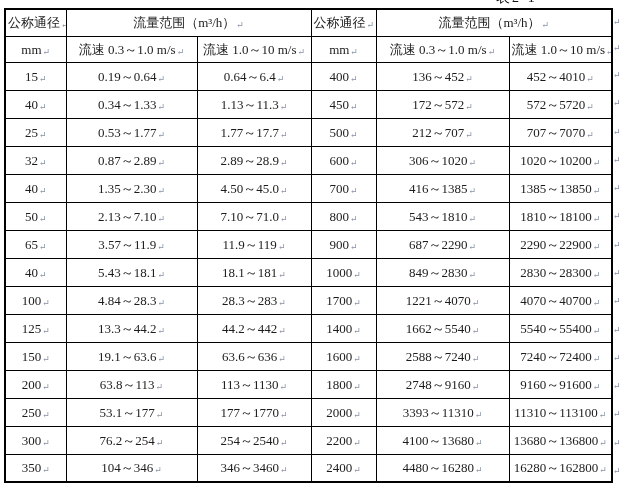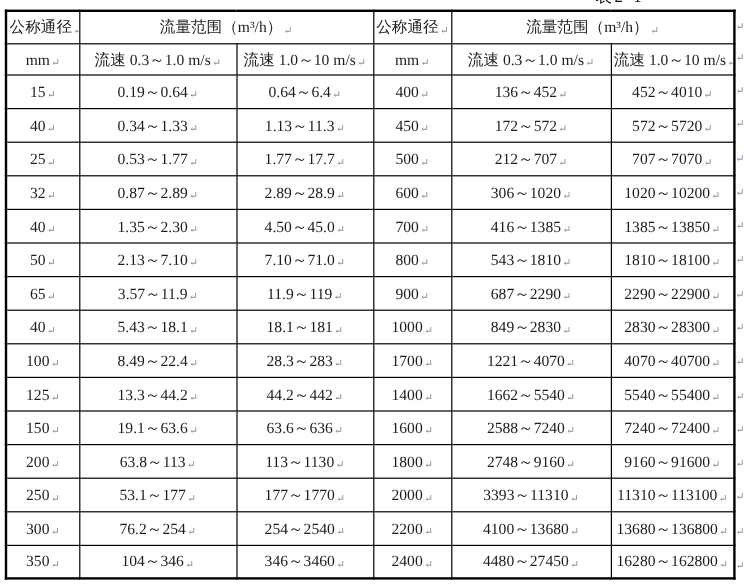--- a/index.html
+++ b/index.html
@@ -158,21 +158,21 @@
         <tr class="datarow">
           <td><span>40</span><span class="pilcrow">↵</span></td>
           <td><span>5.43～18.1</span><span class="pilcrow">↵</span></td>
           <td><span>18.1～181</span><span class="pilcrow">↵</span></td>
           <td><span>1000</span><span class="pilcrow">↵</span></td>
           <td><span>849～2830</span><span class="pilcrow">↵</span></td>
           <td><span>2830～28300</span><span class="pilcrow">↵</span></td>
         </tr>
         <tr class="datarow">
           <td><span>100</span><span class="pilcrow">↵</span></td>
-          <td><span>8.49～22.4</span><span class="pilcrow">↵</span></td>
+          <td><span>4.84～28.3</span><span class="pilcrow">↵</span></td>
           <td><span>28.3～283</span><span class="pilcrow">↵</span></td>
           <td><span>1700</span><span class="pilcrow">↵</span></td>
           <td><span>1221～4070</span><span class="pilcrow">↵</span></td>
           <td><span>4070～40700</span><span class="pilcrow">↵</span></td>
         </tr>
         <tr class="datarow">
           <td><span>125</span><span class="pilcrow">↵</span></td>
           <td><span>13.3～44.2</span><span class="pilcrow">↵</span></td>
           <td><span>44.2～442</span><span class="pilcrow">↵</span></td>
           <td><span>1400</span><span class="pilcrow">↵</span></td>
@@ -209,21 +209,21 @@
           <td><span>254～2540</span><span class="pilcrow">↵</span></td>
           <td><span>2200</span><span class="pilcrow">↵</span></td>
           <td><span>4100～13680</span><span class="pilcrow">↵</span></td>
           <td><span>13680～136800</span><span class="pilcrow">↵</span></td>
         </tr>
         <tr class="datarow">
           <td><span>350</span><span class="pilcrow">↵</span></td>
           <td><span>104～346</span><span class="pilcrow">↵</span></td>
           <td><span>346～3460</span><span class="pilcrow">↵</span></td>
           <td><span>2400</span><span class="pilcrow">↵</span></td>
-          <td><span>4480～27450</span><span class="pilcrow">↵</span></td>
+          <td><span>4480～16280</span><span class="pilcrow">↵</span></td>
           <td><span>16280～162800</span><span class="pilcrow">↵</span></td>
         </tr>
       </tbody>
   </table>
 
   <div class="row-end-marks">
       <span class="row-end-mark" style="top: 17.5px;">↵</span>
       <span class="row-end-mark" style="top: 44px;">↵</span>
       <span class="row-end-mark" style="top: 71.1333px;">↵</span>
       <span class="row-end-mark" style="top: 99.4px;">↵</span>

